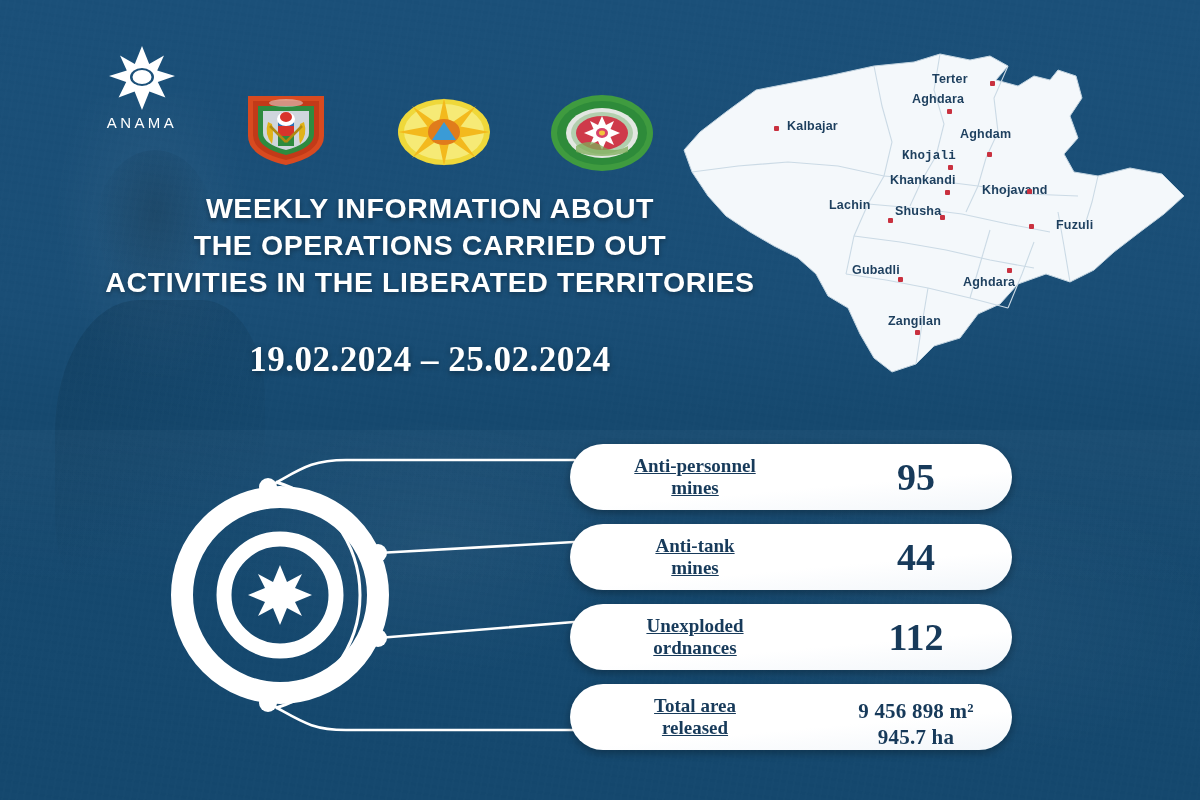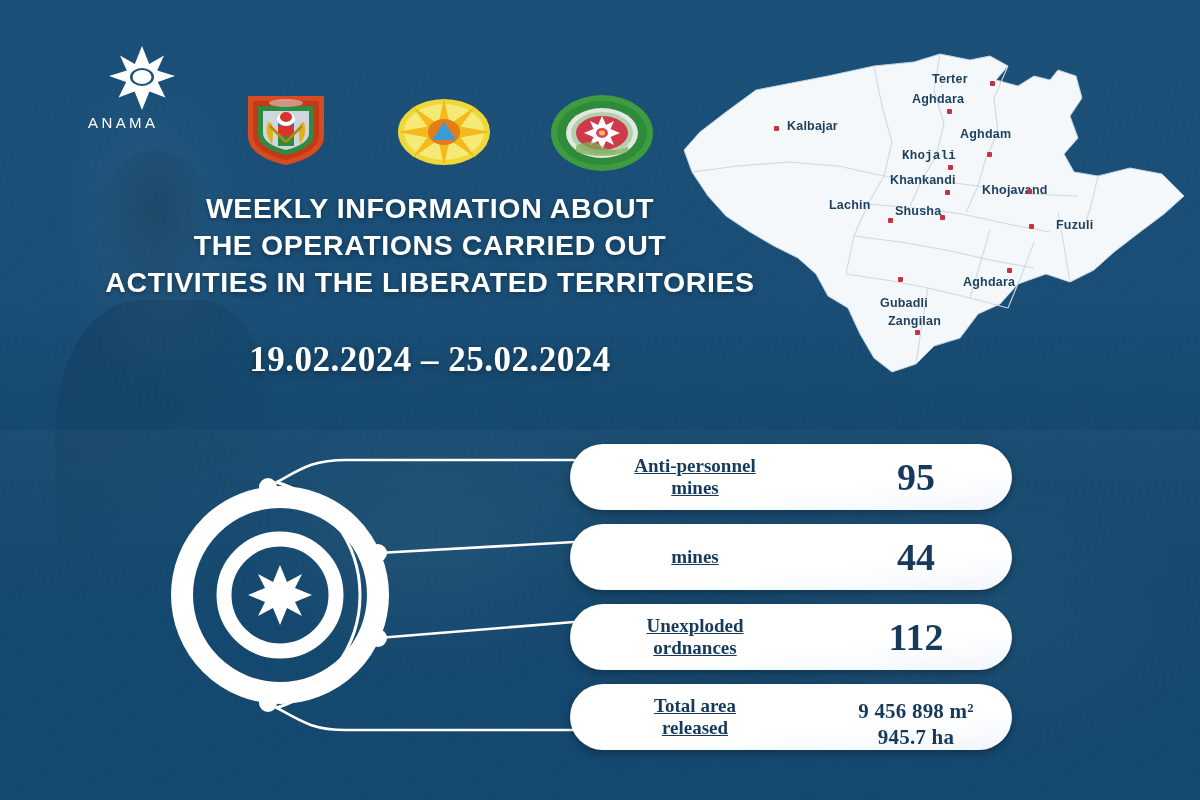--- a/index.html
+++ b/index.html
@@ -32,21 +32,21 @@
   .grain{position:absolute;inset:0;pointer-events:none;opacity:.16;
     background-image:
       repeating-linear-gradient(100deg,rgba(255,255,255,.05) 0 2px,rgba(0,0,0,0) 2px 7px),
       repeating-linear-gradient(8deg,rgba(0,0,0,.05) 0 3px,rgba(0,0,0,0) 3px 9px);}
 
   
   .logos{position:absolute;left:0;top:44px;width:700px;height:96px;}
   .logo{position:absolute;}
   .anama{left:88px;top:2px;width:108px;height:92px;}
   .anama svg{display:block;}
-  .anama .wordmark{position:absolute;left:0;top:68px;width:108px;
+  .anama .wordmark{position:absolute;left:0;top:68px;width:108px;text-align:center;
     color:#fff;font-size:15px;letter-spacing:3.4px;font-weight:400;}
   .emb2{left:244px;top:48px;width:84px;height:76px;}
   .emb3{left:396px;top:52px;width:96px;height:72px;}
   .emb4{left:550px;top:50px;width:104px;height:78px;}
 
   
   .headline{position:absolute;left:60px;top:190px;width:740px;text-align:center;
     color:#ffffff;font-size:28.5px;line-height:1.30;font-weight:700;letter-spacing:.6px;
     text-shadow:0 2px 5px rgba(0,0,0,.33);}
   .headline div{white-space:nowrap;}
@@ -207,21 +207,21 @@
         <div class="mlabel" style="left: 212px; top: 127px;">Khankandi</div>
         <div class="mdot" style="left: 267px; top: 144px; background: rgb(201, 49, 63);"></div>
         <div class="mlabel" style="left: 304px; top: 137px;">Khojavand</div>
         <div class="mdot" style="left: 349px; top: 143px; background: rgb(201, 49, 63);"></div>
         <div class="mlabel" style="left: 151px; top: 152px;">Lachin</div>
         <div class="mdot" style="left: 210px; top: 172px; background: rgb(201, 49, 63);"></div>
         <div class="mlabel" style="left: 217px; top: 158px;">Shusha</div>
         <div class="mdot" style="left: 262px; top: 169px; background: rgb(201, 49, 63);"></div>
         <div class="mlabel" style="left: 378px; top: 172px;">Fuzuli</div>
         <div class="mdot" style="left: 351px; top: 178px; background: rgb(201, 49, 63);"></div>
-        <div class="mlabel" style="left: 202px; top: 217px; margin-top: 33px;">Gubadli</div>
+        <div class="mlabel" style="left: 174px; top: 217px;">Gubadli</div>
         <div class="mdot" style="left: 220px; top: 231px; background: rgb(201, 49, 63);"></div>
         <div class="mlabel" style="left: 285px; top: 229px;">Aghdara</div>
         <div class="mdot" style="left: 329px; top: 222px; background: rgb(201, 49, 63);"></div>
         <div class="mlabel" style="left: 210px; top: 268px;">Zangilan</div>
         <div class="mdot" style="left: 237px; top: 284px; background: rgb(201, 49, 63);"></div>
       </div>
   </div>
 
   <div class="diagram">
     <svg width="900" height="370" viewBox="0 0 900 370">
@@ -258,20 +258,21 @@
     <div class="pill p0">
       <div class="pill-label">
         <div>Anti-personnel</div>
         <div>mines</div>
       </div>
       <div class="pill-value">95</div>
     </div>
 
     <div class="pill p1">
       <div class="pill-label">
+        <div>Anti-tank</div>
         <div>mines</div>
       </div>
       <div class="pill-value">44</div>
     </div>
 
     <div class="pill p2">
       <div class="pill-label">
         <div>Unexploded</div>
         <div>ordnances</div>
       </div>

